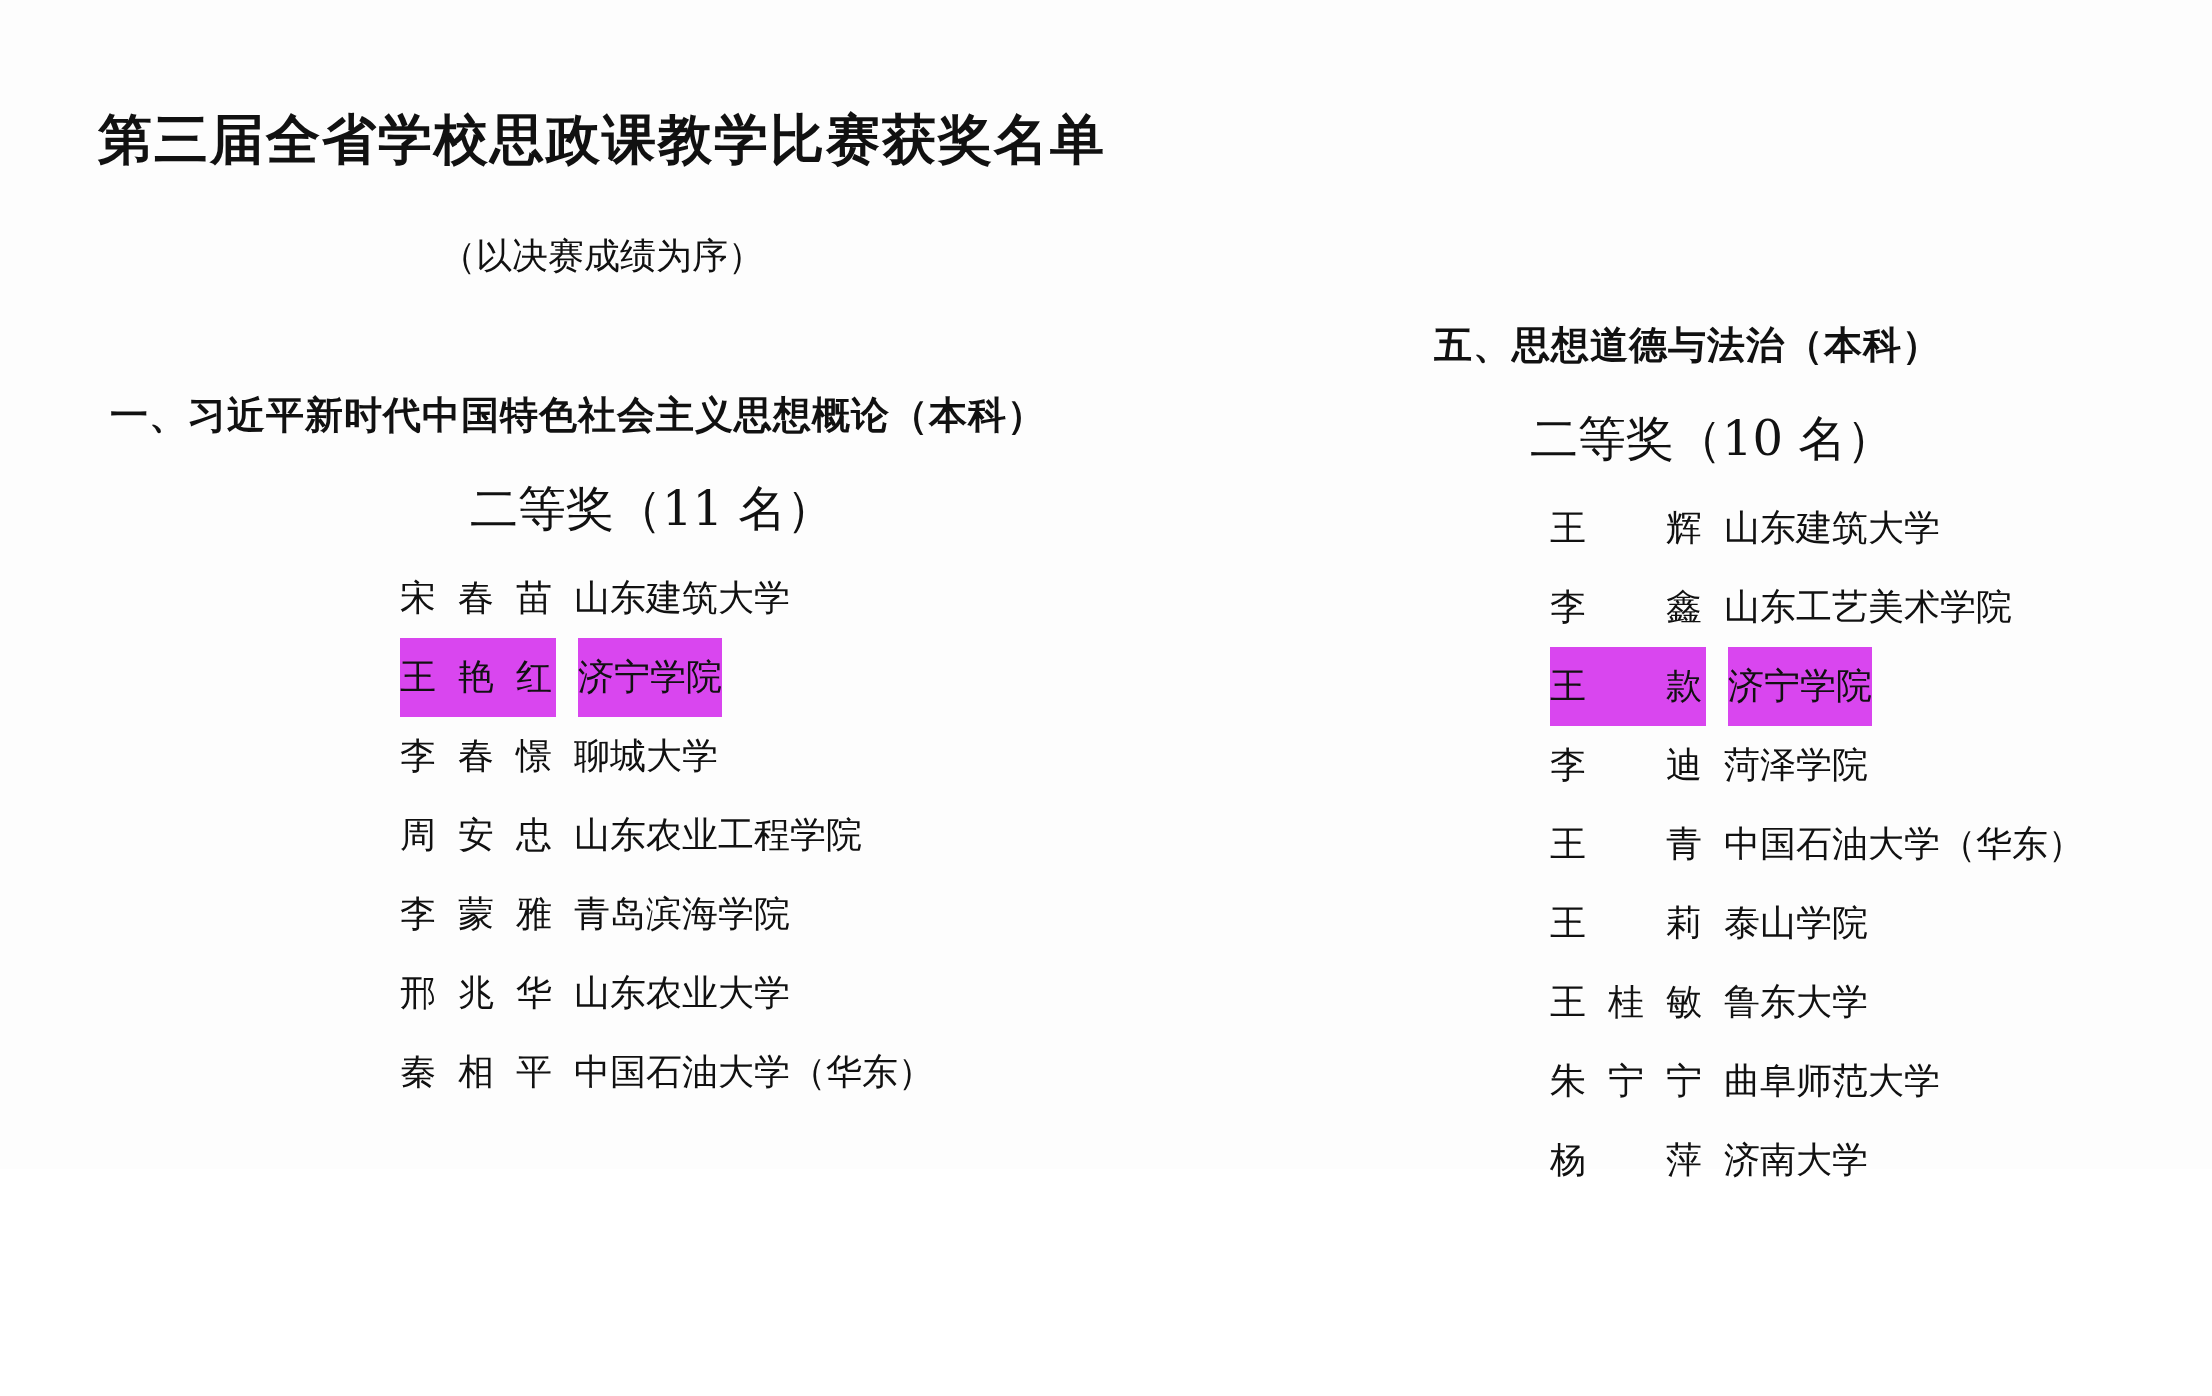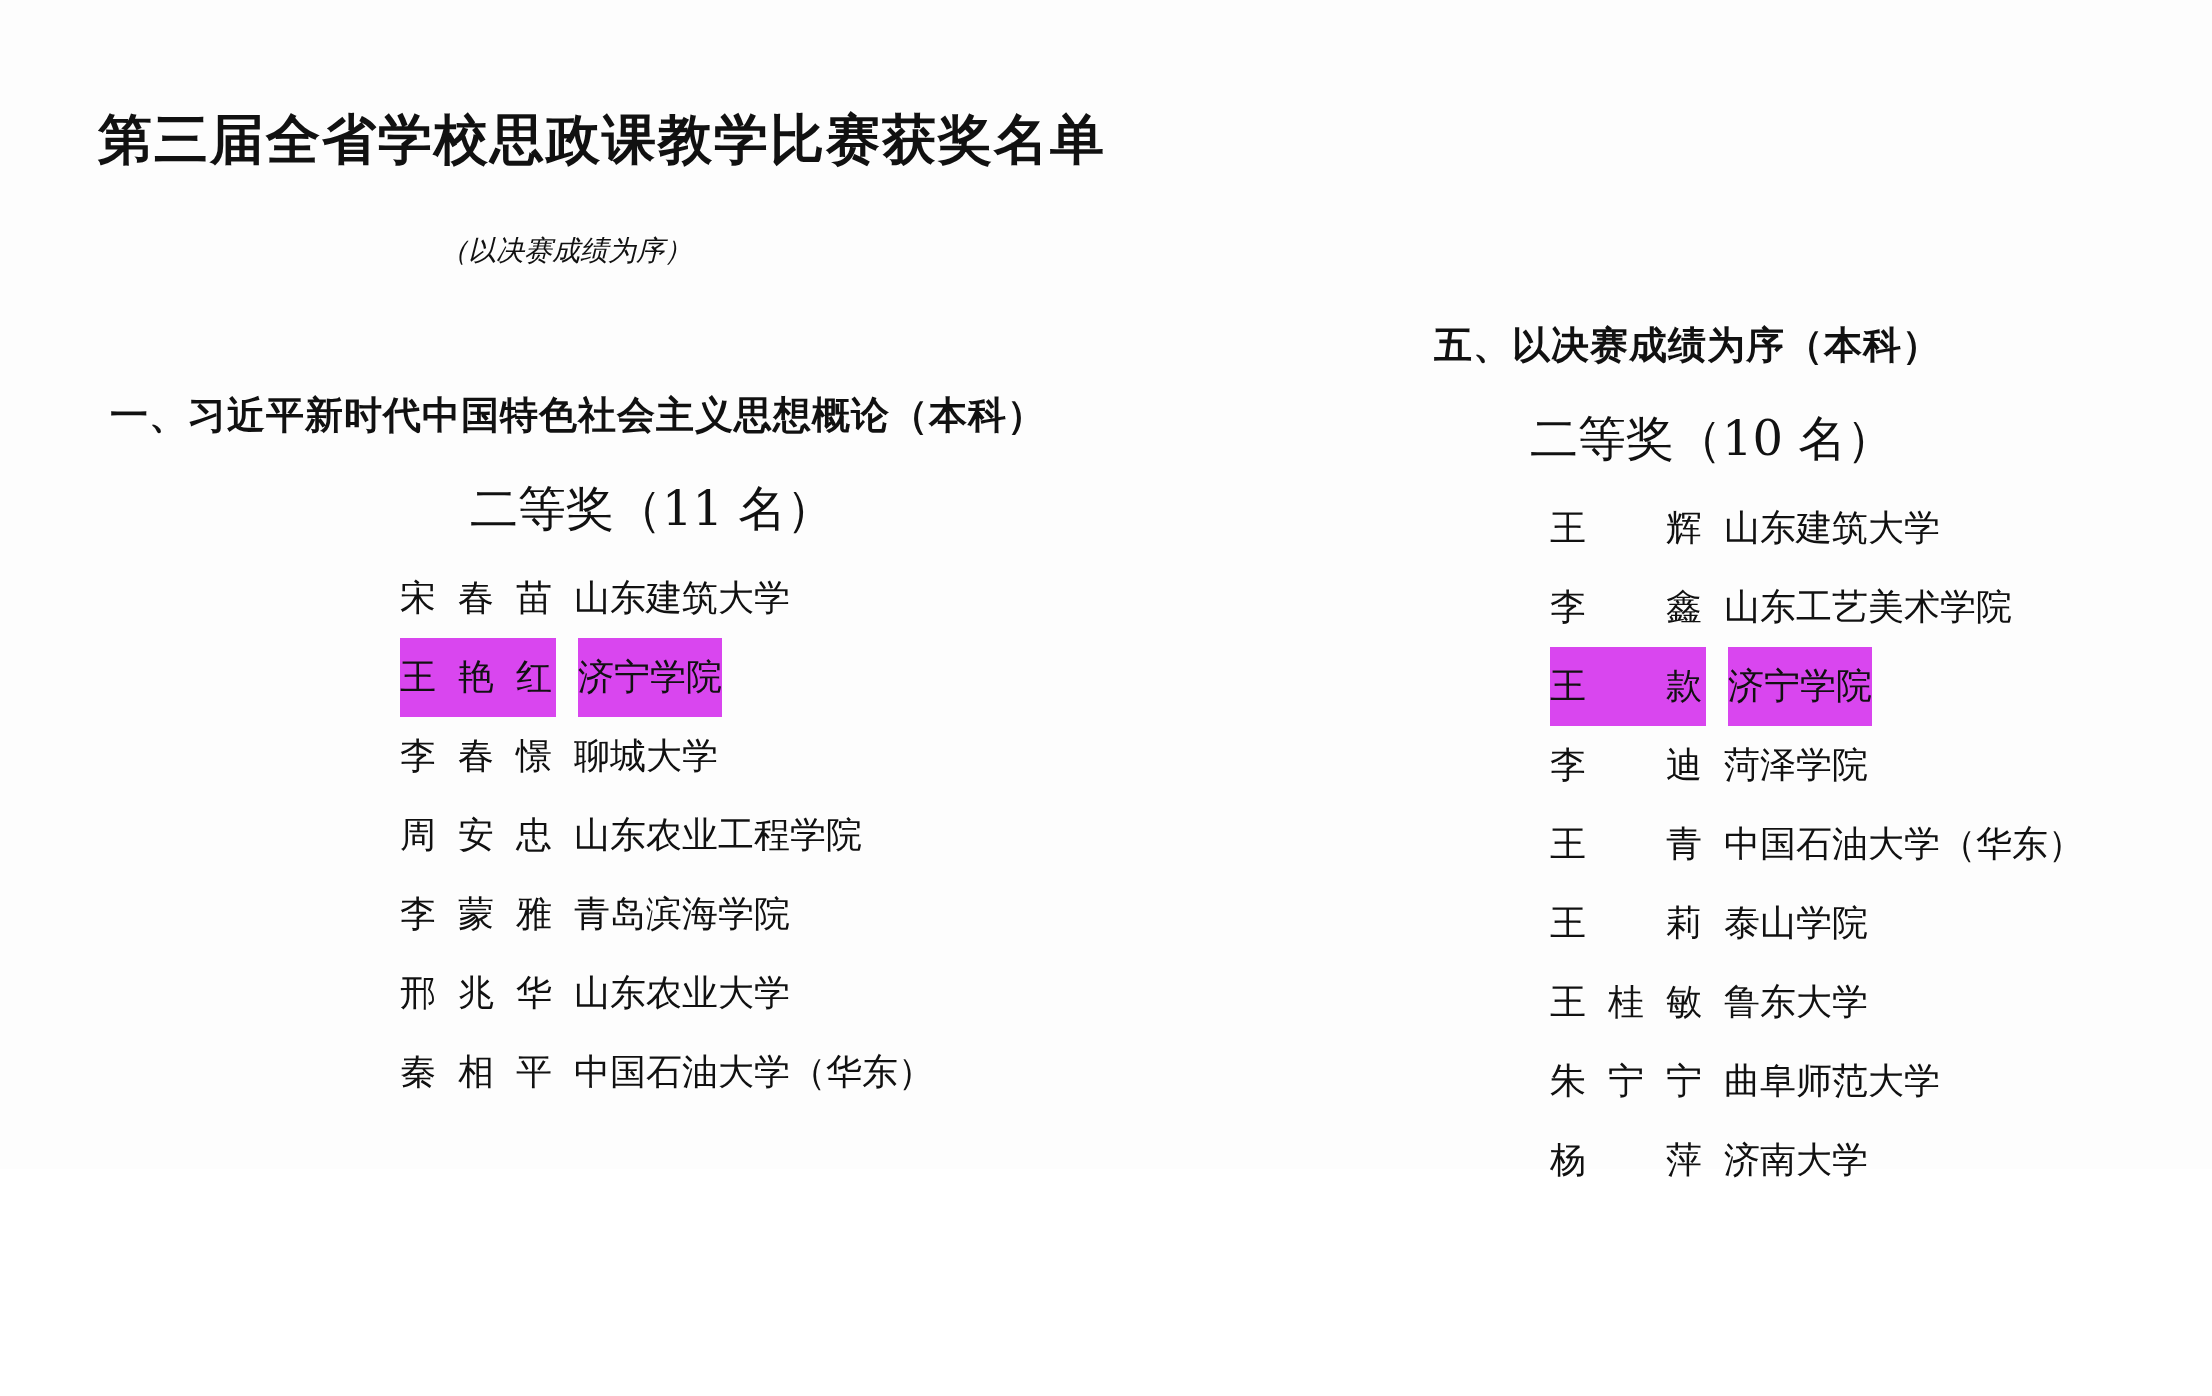--- a/index.html
+++ b/index.html
@@ -27,23 +27,22 @@
     top: 104px;
     font-size: 54px;
     font-weight: bold;
     letter-spacing: 2px;
     white-space: nowrap;
   }
   .doc-subtitle {
     position: absolute;
     left: 440px;
     top: 232px;
-    font-size: 28px;
+    font-size: 36px;
     white-space: nowrap;
-    font-style: italic;
   }
   .col-left {
     position: absolute;
     left: 110px;
     top: 390px;
     width: 1000px;
   }
   .col-right {
     position: absolute;
     left: 1420px;
@@ -129,21 +128,21 @@
       <li class="entry">
         <span class="name">邢兆华</span><span class="school">山东农业大学</span>
       </li>
       <li class="entry">
         <span class="name">秦相平</span><span class="school">中国石油大学（华东）</span>
       </li>
     </ul>
   </div>
 
   <div class="col-right">
-    <div class="section-heading">五、以决赛成绩为序（本科）</div>
+    <div class="section-heading">五、思想道德与法治（本科）</div>
     <div class="award-heading">二等奖（10 名）</div>
     <ul class="entry-list">
       <li class="entry">
         <span class="name">王辉</span><span class="school">山东建筑大学</span>
       </li>
       <li class="entry">
         <span class="name">李鑫</span><span class="school">山东工艺美术学院</span>
       </li>
       <li class="entry hl">
         <span class="name">王款</span><span class="school">济宁学院</span>

